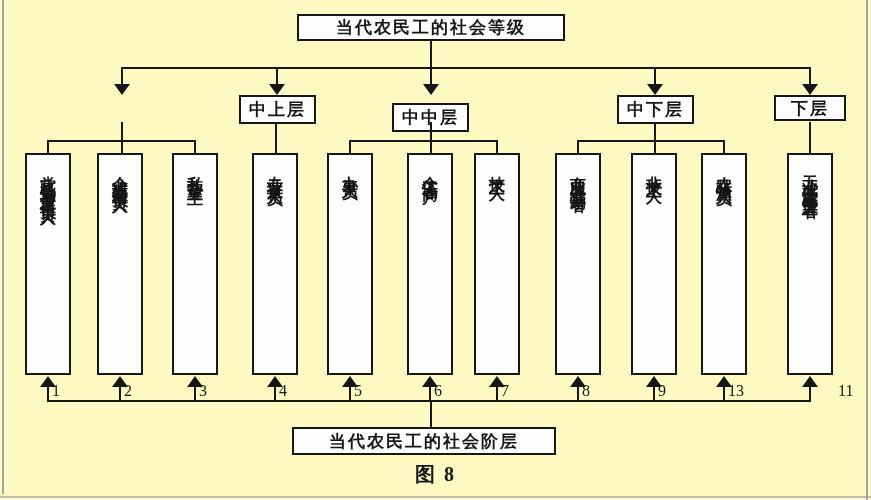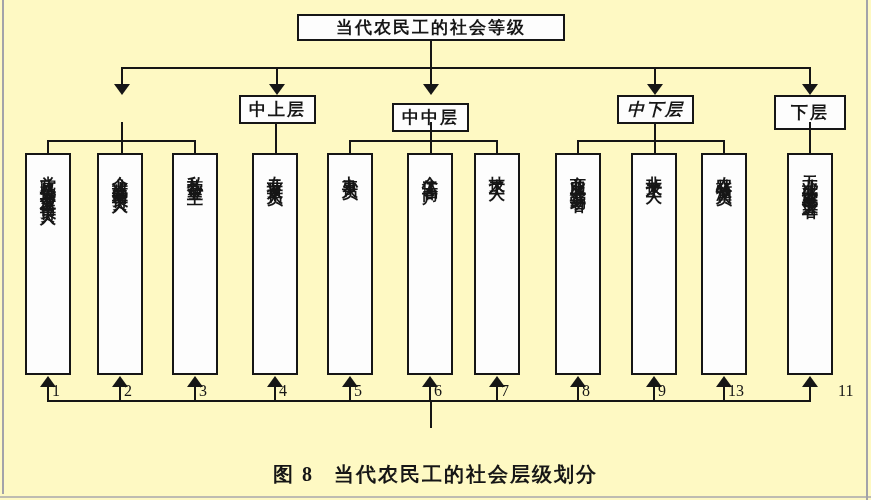--- a/index.html
+++ b/index.html
@@ -47,24 +47,24 @@
   <div class="arrd" style="left:423px;top:84px;"></div>
   <div class="arrd" style="left:647px;top:84px;"></div>
   <div class="arrd" style="left:802px;top:84px;"></div>
 
   <div class="box hbox" style="left:239px;top:95px;width:77px;height:29px;">
     <span>中上层</span>
   </div>
   <div class="box hbox" style="left:392px;top:95px;width:77px;height:29px;margin-top:8px;">
     <span>中中层</span>
   </div>
-  <div class="box hbox" style="left:617px;top:95px;width:77px;height:29px;font-style:italic;">
+  <div class="box hbox" style="left:617px;top:95px;width:77px;height:29px;">
     <span>中下层</span>
   </div>
-  <div class="box hbox" style="left:774px;top:95px;width:72px;height:35px;font-family:Liberation Serif, serif;">
+  <div class="box hbox" style="left:774px;top:95px;width:72px;height:26px;font-family:Liberation Serif, serif;">
     <span>下层</span>
   </div>
 
   <div class="vl" style="left:121px;top:122px;height:32px;"></div>
   <div class="hl" style="left:47px;top:140px;width:149px;"></div>
   <div class="vl" style="left:47px;top:140px;height:14px;"></div>
   <div class="vl" style="left:194px;top:140px;height:14px;"></div>
 
   <div class="vl" style="left:275px;top:122px;height:32px;"></div>
 
@@ -146,19 +146,21 @@
   <div class="num" style="left:434px;">6</div>
   <div class="num" style="left:501px;">7</div>
   <div class="num" style="left:582px;">8</div>
   <div class="num" style="left:658px;">9</div>
   <div class="num" style="left:728px;">13</div>
   <div class="num" style="left:814px;margin-left:24px;">11</div>
 
   <div class="hl" style="left:47px;top:400px;width:764px;"></div>
   <div class="vl" style="left:430px;top:400px;height:28px;"></div>
 
+  <div class="box hbox" style="left:292px;top:427px;width:264px;height:28px;">
+    <span>当代农民工的社会阶层</span>
+  </div>
 
   <div class="caption">
     <span>图 8</span>
-    <span>当代农民工的社会层级划分</span>
   </div>
 
 </div>
 
 </body></html>

